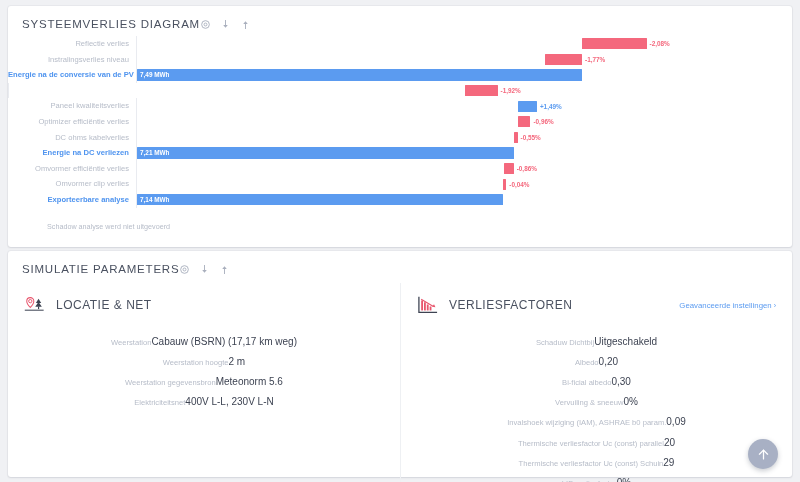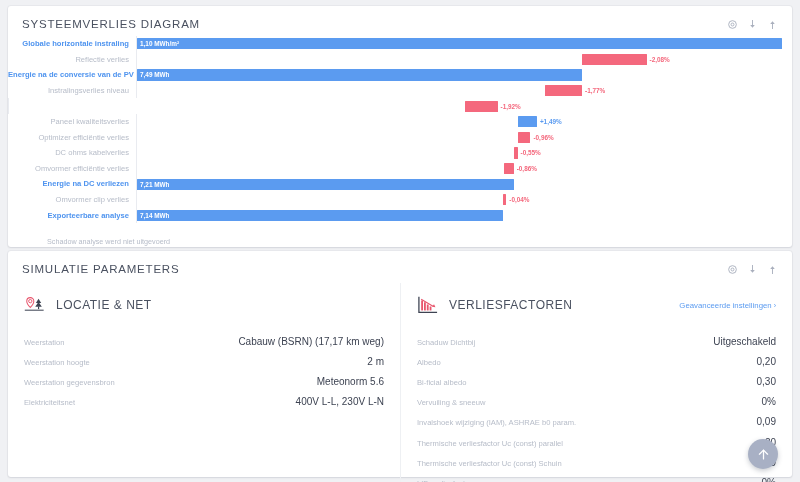--- a/index.html
+++ b/index.html
@@ -12,21 +12,21 @@
   }
   .page { width: 800px; height: 482px; position: relative; background: #f0f1f4; padding: 6px 8px 0 8px; }
 
   .card {
     background: #ffffff;
     border-radius: 3px;
     box-shadow: 0 1px 2px rgba(40,50,70,0.10), 0 0 0 1px rgba(40,50,70,0.04);
     position: relative;
   }
   .card-head {
-    display: flex; align-items: flex-start; justify-content: space-between;
+    display: flex; align-items: flex-start; 
     padding: 12px 14px 4px 14px;
   }
   .card-title {
     font-size: 11.5px; letter-spacing: 0.8px; color: #4a5160; font-weight: 400;
   }
   .head-icons { display: flex; align-items: center; gap: 9px; padding-top: 1px; }
   .hicon { width: 11px; height: 11px; color: #a9afbd; display: block; }
   .hicon svg { display: block; width: 11px; height: 11px; }
 
   
@@ -59,21 +59,21 @@
   .params { display: flex; padding: 4px 0 0 0; }
   .pcol { width: 50%; padding: 4px 16px 6px 16px; position: relative; }
   .pcol.right { border-left: 1px solid #eef0f3; }
   .pcol-head { display: flex; align-items: center; justify-content: space-between; margin: 8px 0 16px 0; }
   .pcol-head-left { display: flex; align-items: center; gap: 10px; }
   .pcol-icon { width: 22px; height: 20px; position: relative; }
   .pcol-name { font-size: 12px; letter-spacing: 0.5px; color: #4a5160; }
   .adv-link { font-size: 7.8px; color: #5b9bf0; white-space: nowrap; }
   .adv-link .car { font-size: 7px; margin-left: 2px; }
 
-  .prow { display: flex; justify-content: space-between; align-items: baseline; padding: 4.6px 0; }
+  .prow { display: flex; justify-content: center; align-items: baseline; padding: 4.6px 0; }
   .pkey { font-size: 7.6px; color: #b6bcc8; }
   .pval { font-size: 10px; color: #3d4352; text-align: right; }
 
   
   .fab {
     position: absolute; right: 14px; bottom: 8px;
     width: 30px; height: 30px; border-radius: 50%;
     background: #a8b0c4;
     box-shadow: 0 2px 5px rgba(40,50,70,0.25);
     display: flex; align-items: center; justify-content: center;
@@ -104,48 +104,41 @@
         <span class="hicon">
           <svg viewBox="0 0 24 24" fill="currentColor">
             <path d="M11 22h2V11h4l-5-6-5 6h4z"></path>
           </svg>
         </span>
       </div>
     </div>
 
     <div class="chart" id="chart-rows">
         <div class="row">
-          <div class="rlabel major">Globale horizontale instraling</div>
-          <div class="rtrack">
-            <div class="bar blue" style="left: 0%; width: 100%;"></div>
-            <div class="barval inside" style="left: 0%;">1,10 MWh/m²</div>
-          </div>
-        </div>
-        <div class="row">
           <div class="rlabel">Reflectie verlies</div>
           <div class="rtrack">
             <div class="bar red" style="left: 69%; width: 10%;"></div>
             <div class="barval outside" style="left: calc(79% + 3px);">-2,08%</div>
           </div>
         </div>
         <div class="row">
+          <div class="rlabel">Instralingsverlies niveau</div>
+          <div class="rtrack">
+            <div class="bar red" style="left: 63.2%; width: 5.8%;"></div>
+            <div class="barval outside" style="left: calc(69% + 3px);">-1,77%</div>
+          </div>
+        </div>
+        <div class="row">
           <div class="rlabel major">Energie na de conversie van de PV</div>
           <div class="rtrack">
             <div class="bar blue" style="left: 0%; width: 69%;"></div>
             <div class="barval inside" style="left: 0%;">7,49 MWh</div>
           </div>
         </div>
         <div class="row">
-          <div class="rlabel">Instralingsverlies niveau</div>
-          <div class="rtrack">
-            <div class="bar red" style="left: 63.2%; width: 5.8%;"></div>
-            <div class="barval outside" style="left: calc(69% + 3px);">-1,77%</div>
-          </div>
-        </div>
-        <div class="row">
           <div class="rtrack">
             <div class="bar red" style="left: 59%; width: 4.2%;"></div>
             <div class="barval outside" style="left: calc(63.2% + 3px);">-1,92%</div>
           </div>
         </div>
         <div class="row">
           <div class="rlabel">Paneel kwaliteitsverlies</div>
           <div class="rtrack">
             <div class="bar blue" style="left: 59%; width: 3%;"></div>
             <div class="barval outside pos" style="left: calc(62% + 3px);">+1,49%</div>
@@ -159,31 +152,31 @@
           </div>
         </div>
         <div class="row">
           <div class="rlabel">DC ohms kabelverlies</div>
           <div class="rtrack">
             <div class="bar red" style="left: 58.4%; width: 0.6%;"></div>
             <div class="barval outside" style="left: calc(59% + 3px);">-0,55%</div>
           </div>
         </div>
         <div class="row">
+          <div class="rlabel major">Energie na DC verliezen</div>
+          <div class="rtrack">
+            <div class="bar blue" style="left: 0%; width: 58.4%;"></div>
+            <div class="barval inside" style="left: 0%;">7,21 MWh</div>
+          </div>
+        </div>
+        <div class="row">
           <div class="rlabel">Omvormer efficiëntie verlies</div>
           <div class="rtrack">
             <div class="bar red" style="left: 56.9%; width: 1.5%;"></div>
             <div class="barval outside" style="left: calc(58.4% + 3px);">-0,86%</div>
-          </div>
-        </div>
-        <div class="row">
-          <div class="rlabel major">Energie na DC verliezen</div>
-          <div class="rtrack">
-            <div class="bar blue" style="left: 0%; width: 58.4%;"></div>
-            <div class="barval inside" style="left: 0%;">7,21 MWh</div>
           </div>
         </div>
         <div class="row">
           <div class="rlabel">Omvormer clip verlies</div>
           <div class="rtrack">
             <div class="bar red" style="left: 56.8%; width: 0.45%;"></div>
             <div class="barval outside" style="left: calc(57.25% + 3px);">-0,04%</div>
           </div>
         </div>
         <div class="row">

